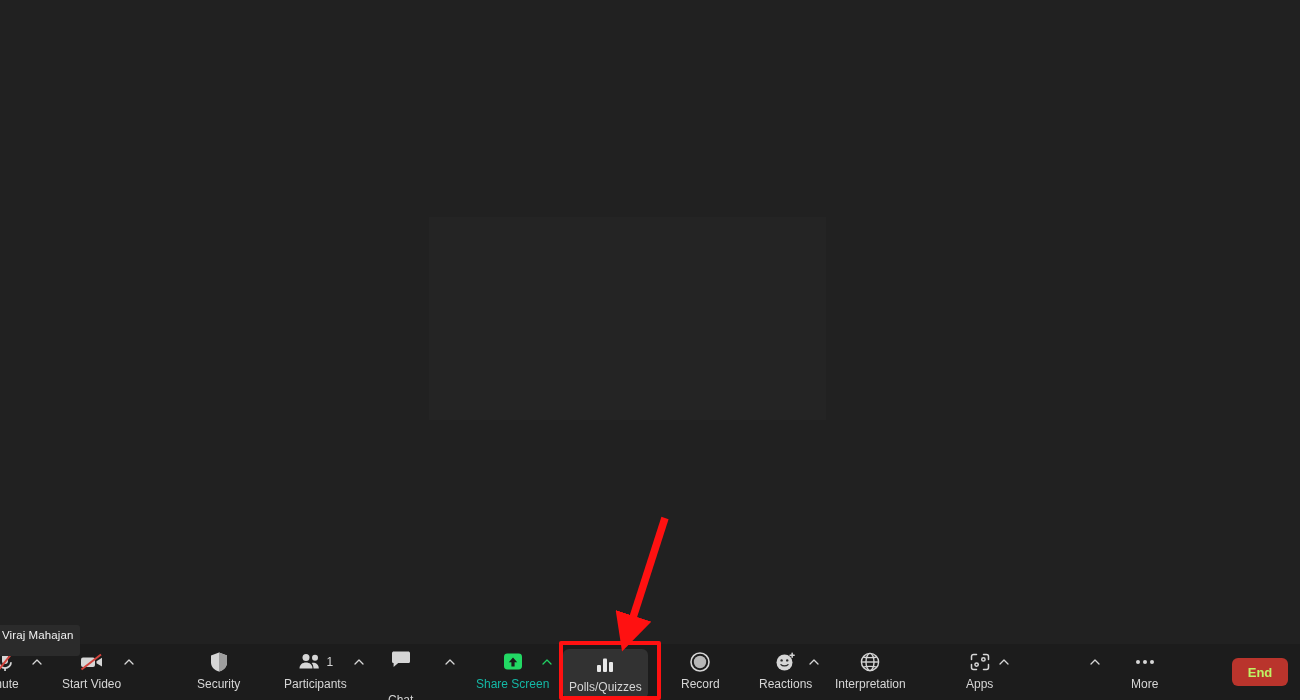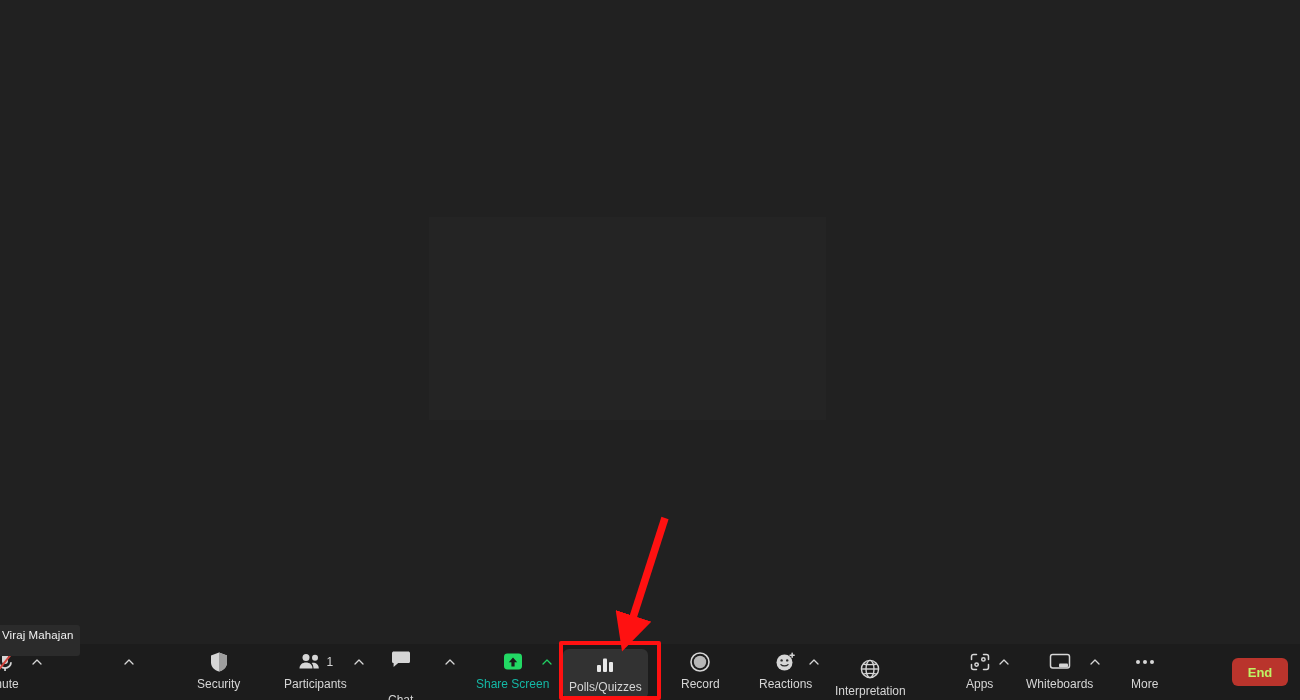--- a/index.html
+++ b/index.html
@@ -192,20 +192,32 @@
           </svg>
         </div>
         <div class="label">mute</div>
       </div>
       <div class="caret" style="left:31px;">
         <svg width="12" height="12" viewBox="0 0 12 12">
             <path d="M2 8 L6 4 L10 8" fill="none" stroke="#d6d6d6" stroke-width="1.3" stroke-linecap="round" stroke-linejoin="round"></path>
           </svg>
       </div>
 
+      <div class="tb-item" style="left:56px;">
+        <div class="icon">
+          <svg width="28" height="24" viewBox="0 0 28 24">
+            <g fill="#d6d6d6">
+              <rect x="3" y="7.5" width="14" height="9.5" rx="2"></rect>
+              <path d="M18.5 11.2 L24 7.8 L24 16.6 L18.5 13.3 Z"></path>
+            </g>
+            <line x1="3.5" y1="19.5" x2="23" y2="4.5" stroke="#d2433c" stroke-width="2"></line>
+          </svg>
+        </div>
+        <div class="label">Start Video</div>
+      </div>
       <div class="caret" style="left:123px;">
         <svg width="12" height="12" viewBox="0 0 12 12">
             <path d="M2 8 L6 4 L10 8" fill="none" stroke="#d6d6d6" stroke-width="1.3" stroke-linecap="round" stroke-linejoin="round"></path>
           </svg>
       </div>
 
       <div class="tb-item" style="left:191px;">
         <div class="icon">
           <svg width="20" height="22" viewBox="0 0 20 22">
             <path d="M10 1.5 L18 4.6 V11.3 C18 16 14.6 19.3 10 20.5 C5.4 19.3 2 16 2 11.3 V4.6 Z" fill="#d6d6d6"></path>
@@ -301,21 +313,21 @@
           </svg>
         </div>
         <div class="label">Reactions</div>
       </div>
       <div class="caret" style="left:808px;">
         <svg width="12" height="12" viewBox="0 0 12 12">
             <path d="M2 8 L6 4 L10 8" fill="none" stroke="#d6d6d6" stroke-width="1.3" stroke-linecap="round" stroke-linejoin="round"></path>
           </svg>
       </div>
 
-      <div class="tb-item" style="left:829px;justify-content:flex-end;">
+      <div class="tb-item" style="left:829px;">
         <div class="icon">
           <svg width="22" height="22" viewBox="0 0 22 22">
             <g fill="none" stroke="#d6d6d6" stroke-width="1.4">
               <circle cx="11" cy="11" r="8.6"></circle>
               <ellipse cx="11" cy="11" rx="4" ry="8.6"></ellipse>
               <line x1="2.4" y1="11" x2="19.6" y2="11"></line>
               <path d="M4 5.6 C6 7 16 7 18 5.6"></path>
               <path d="M4 16.4 C6 15 16 15 18 16.4"></path>
             </g>
           </svg>
@@ -337,29 +349,20 @@
           </svg>
         </div>
         <div class="label">Apps</div>
       </div>
       <div class="caret" style="left:998px;">
         <svg width="12" height="12" viewBox="0 0 12 12">
             <path d="M2 8 L6 4 L10 8" fill="none" stroke="#d6d6d6" stroke-width="1.3" stroke-linecap="round" stroke-linejoin="round"></path>
           </svg>
       </div>
 
-      <div class="tb-item" style="left:1020px;">
-        <div class="icon">
-          <svg width="26" height="22" viewBox="0 0 26 22">
-            <rect x="3.5" y="3.5" width="19" height="13.5" rx="2.2" fill="none" stroke="#d6d6d6" stroke-width="1.5"></rect>
-            <rect x="12" y="12.6" width="9" height="3.6" rx="1" fill="#d6d6d6"></rect>
-          </svg>
-        </div>
-        <div class="label">Whiteboards</div>
-      </div>
       <div class="caret" style="left:1089px;">
         <svg width="12" height="12" viewBox="0 0 12 12">
             <path d="M2 8 L6 4 L10 8" fill="none" stroke="#d6d6d6" stroke-width="1.3" stroke-linecap="round" stroke-linejoin="round"></path>
           </svg>
       </div>
 
       <div class="tb-item" style="left:1125px;">
         <div class="icon">
           <svg width="26" height="22" viewBox="0 0 26 22">
             <g fill="#d6d6d6">

